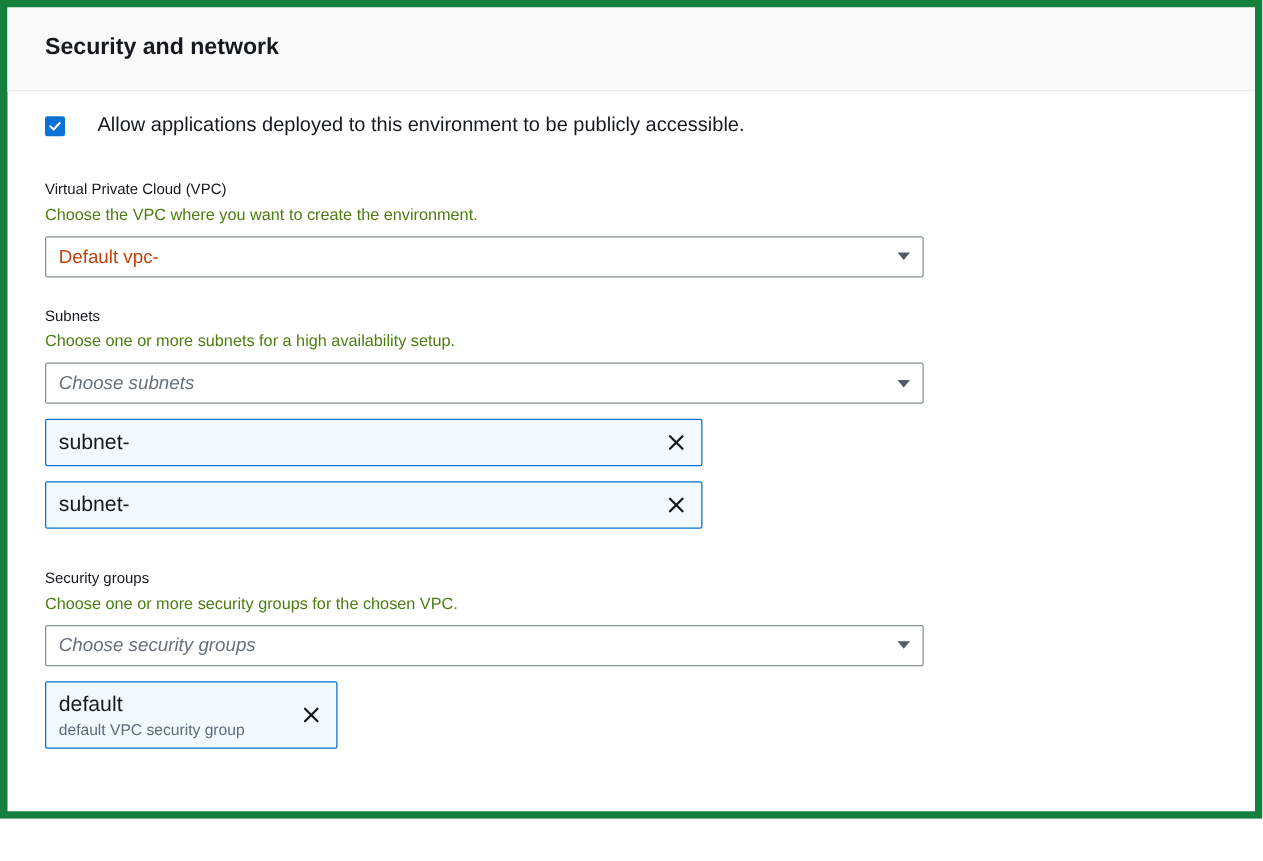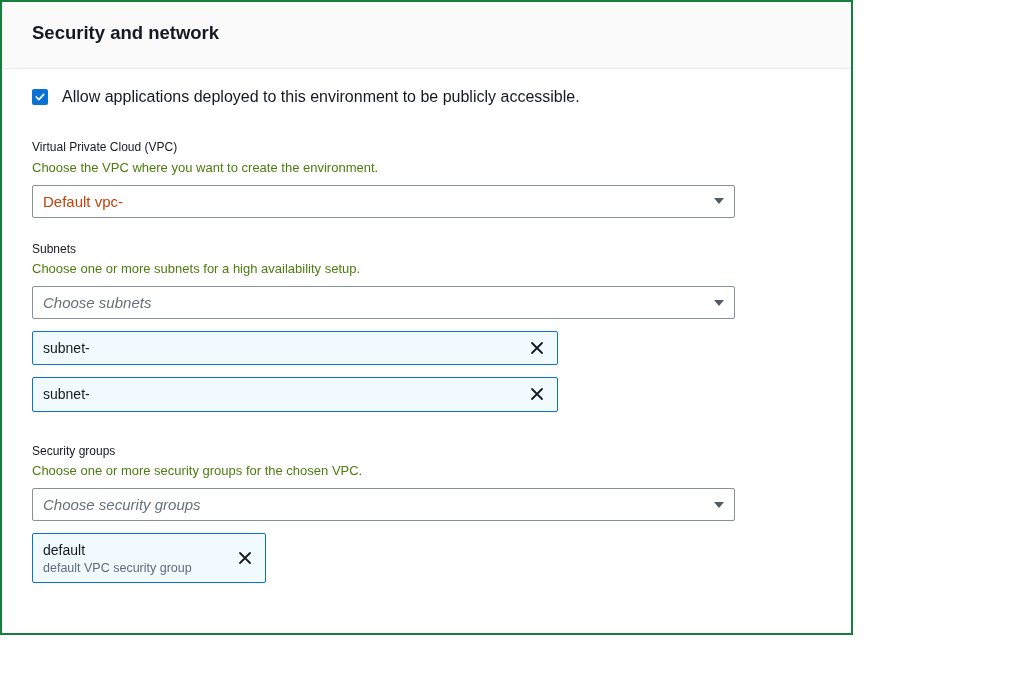--- a/index.html
+++ b/index.html
@@ -7,42 +7,42 @@
       margin: 0;
       padding: 0;
     }
     body {
       font-family: "Amazon Ember", "Helvetica Neue", Helvetica, Arial, sans-serif;
       background: #ffffff;
       color: #16191f;
       font-size: 14px;
     }
     .panel {
-      border: 2px solid #15803d;
+      border: 6px solid #15803d;
       margin: 0;
-      width: 853px;
+      width: 1010px;
       background: #ffffff;
     }
     .panel-header {
       padding: 20px 20px 24px 30px;
       background: #fafafa;
       border-bottom: 1px solid #eaeded;
     }
     .panel-header h2 {
       font-size: 18.5px;
       font-weight: 700;
       color: #16191f;
     }
     .panel-body {
       padding: 18px 30px 26px 30px;
     }
     .checkbox-row {
       display: flex;
       align-items: center;
-      gap: 14px;
+      gap: 26px;
       margin-bottom: 34px;
     }
     .checkbox {
       width: 16px;
       height: 16px;
       background: #0972d3;
       border-radius: 2px;
       display: flex;
       align-items: center;
       justify-content: center;
@@ -119,21 +119,21 @@
       width: 234px;
     }
     .token-content {
       flex: 1;
       padding: 7px 10px;
       display: flex;
       flex-direction: column;
       justify-content: center;
     }
     .token-label {
-      font-size: 14px;
+      font-size: 17px;
       color: #16191f;
       line-height: 1.3;
     }
     .token-sub {
       font-size: 12.5px;
       color: #5f6b7a;
       margin-top: 2px;
     }
     .token-remove {
       width: 40px;

